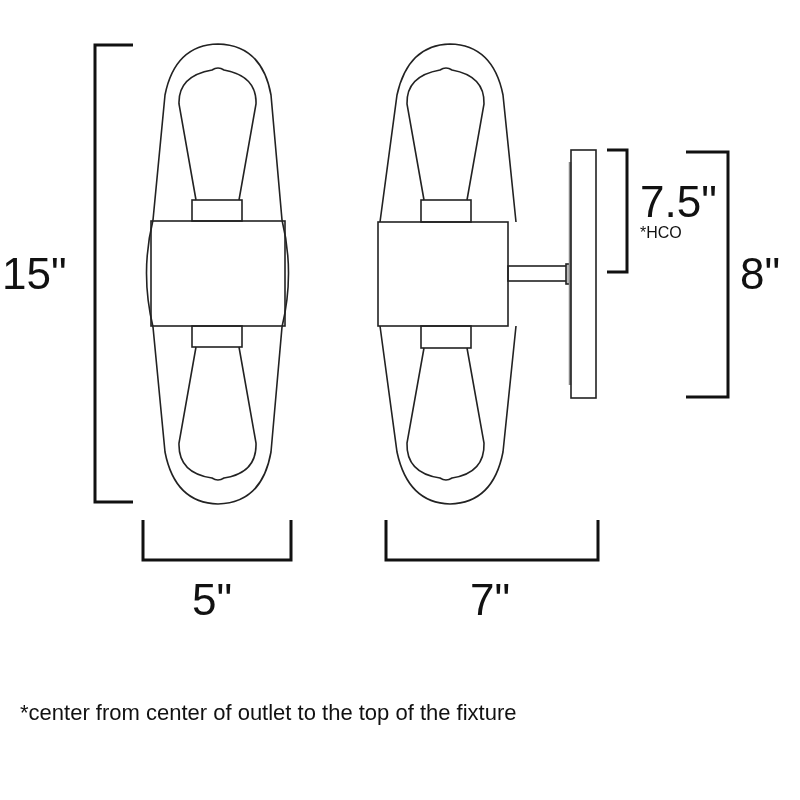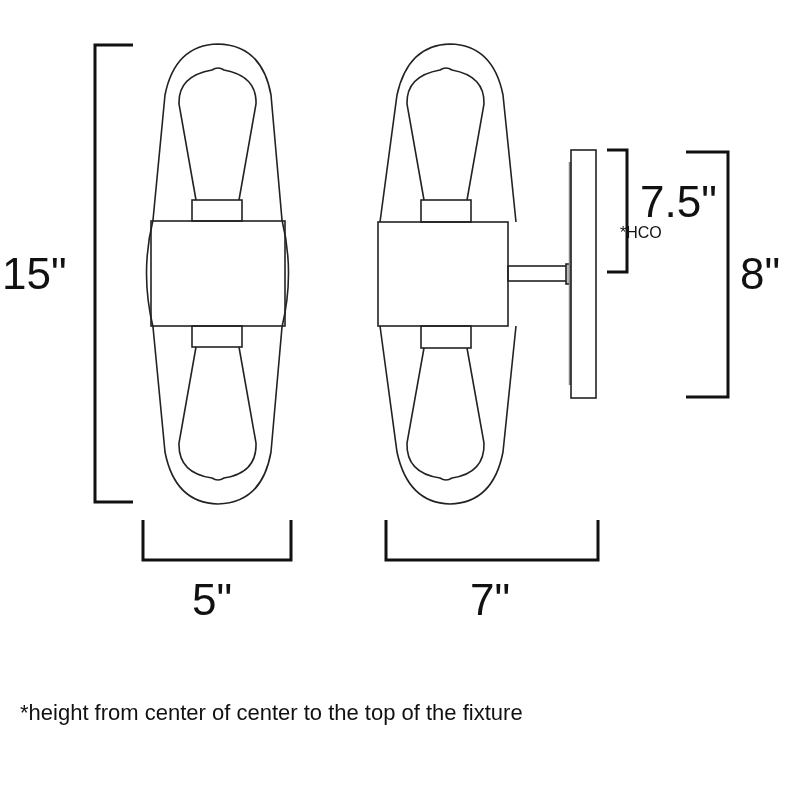--- a/index.html
+++ b/index.html
@@ -57,16 +57,16 @@
     <path d="M 386 520 L 386 560 L 598 560 L 598 520"></path>
     <path d="M 607 150 L 627 150 L 627 272 L 607 272"></path>
     <path d="M 686 152 L 728 152 L 728 397 L 686 397"></path>
   </g>
 </svg>
 
 <div class="dim big" style="left:2px; top:252px;">15"</div>
 <div class="dim big" style="left:192px; top:578px;">5"</div>
 <div class="dim big" style="left:470px; top:578px;">7"</div>
 <div class="dim big" style="left:640px; top:180px;">7.5"</div>
-<div class="dim small" style="left:620px; top:225px;text-align:center;">*HCO</div>
+<div class="dim small" style="left:640px; top:225px;text-align:center;">*HCO</div>
 <div class="dim big" style="left:740px; top:252px;">8"</div>
 
-<div class="dim note" style="left:20px; top:702px;">*height from center of center to the top of the fixture</div>
+<div class="dim note" style="left:20px; top:702px;">*center from center of outlet to the top of the fixture</div>
 
 </body></html>

